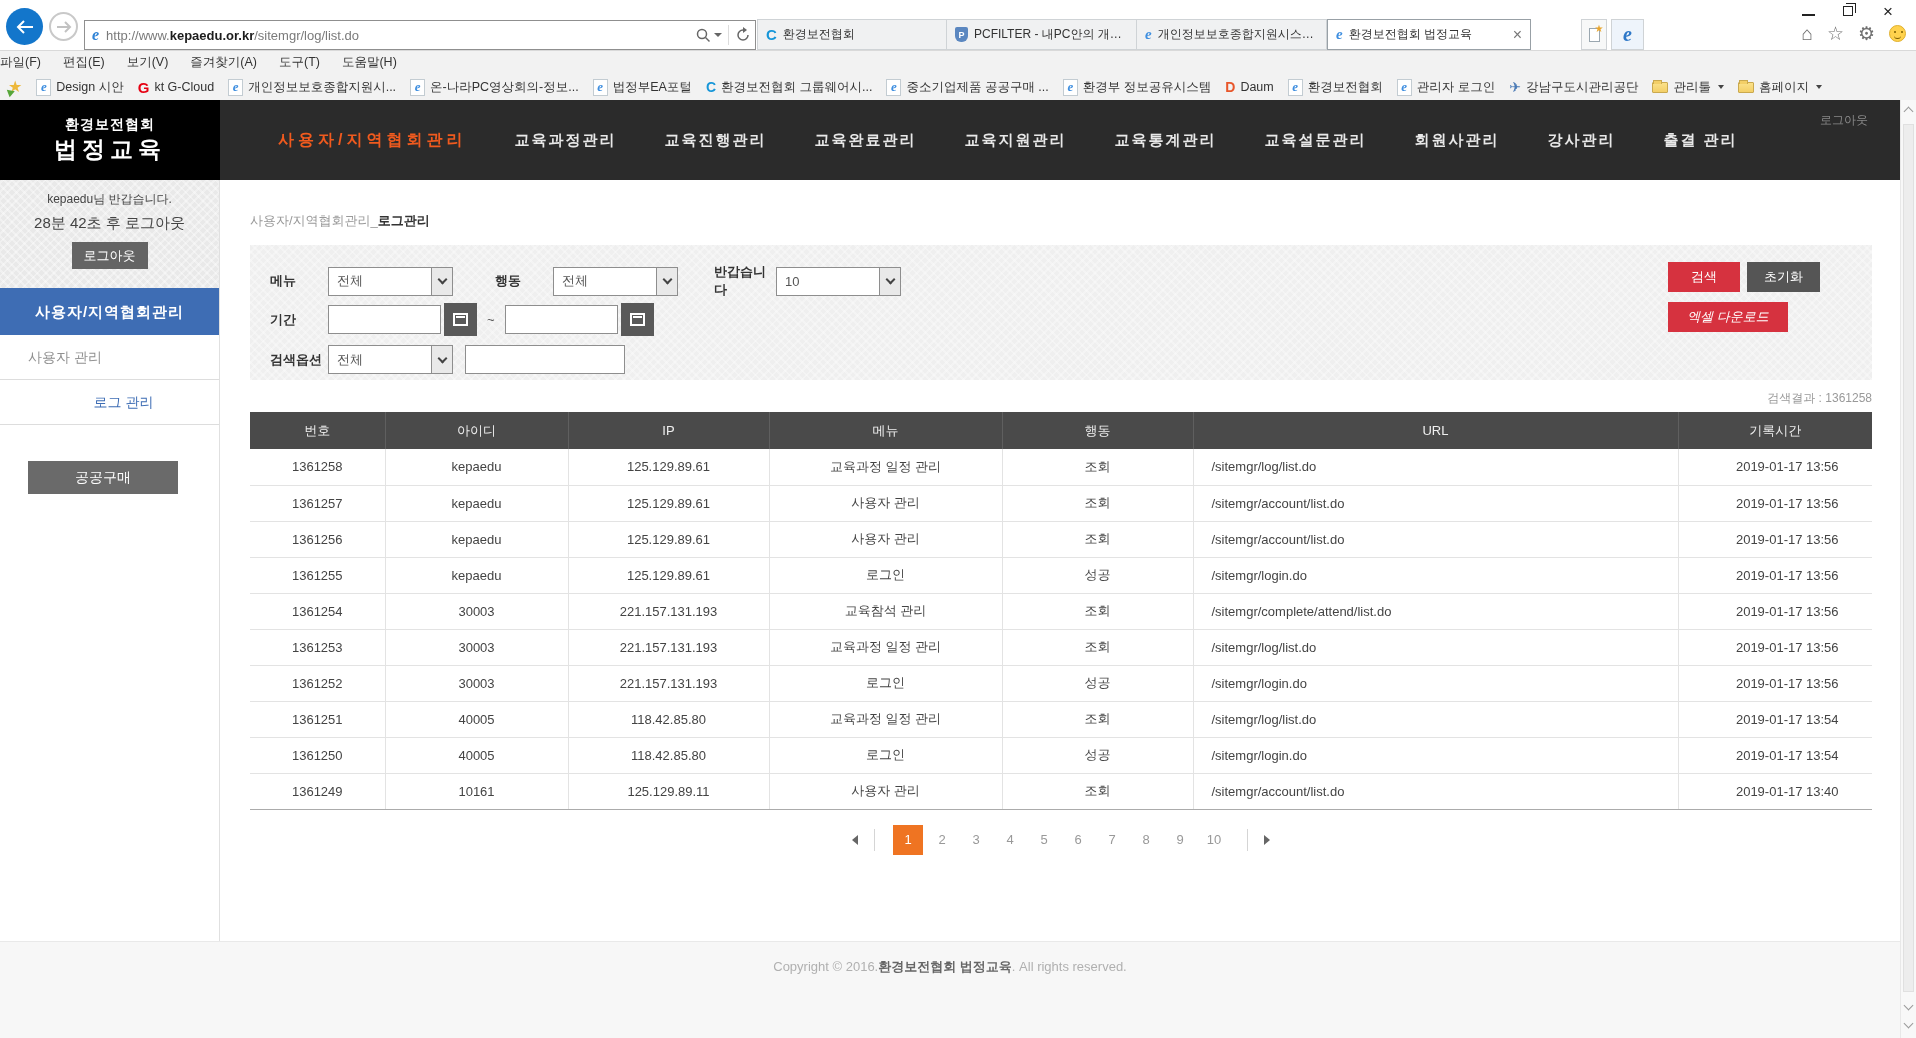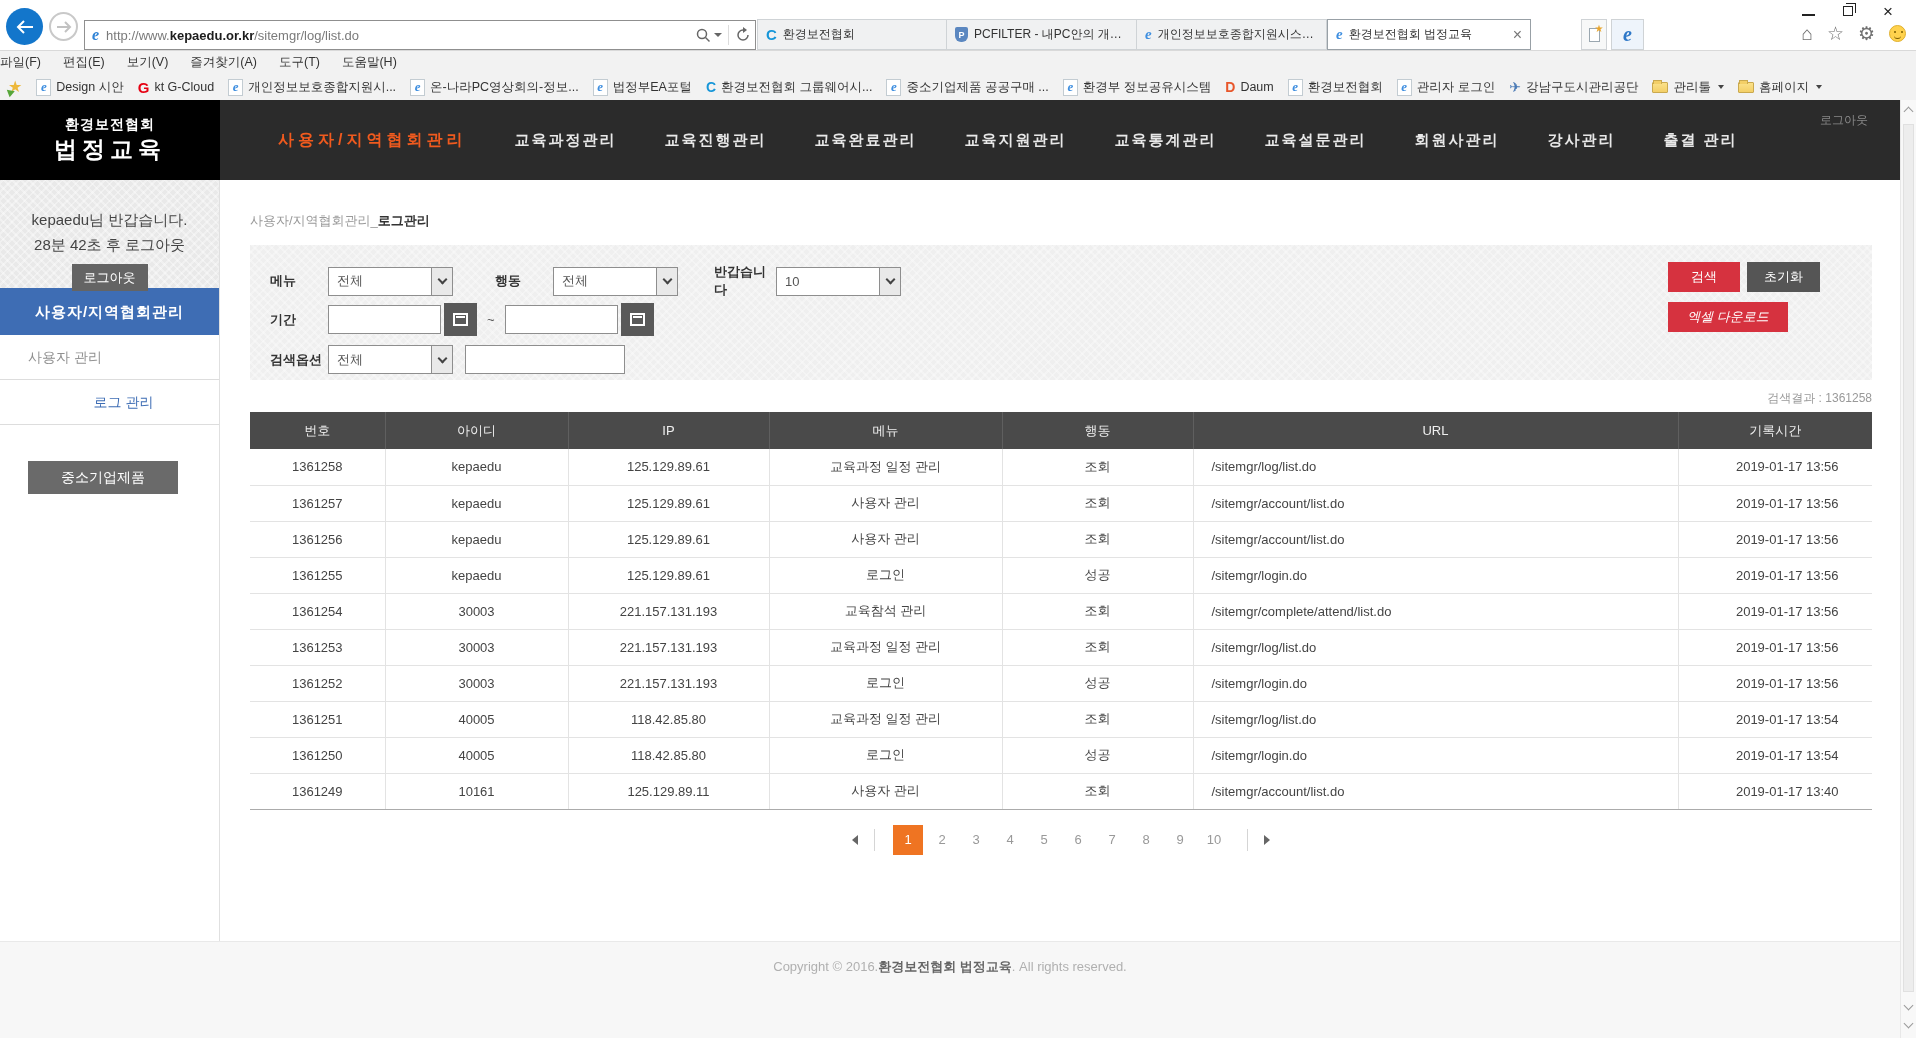--- a/index.html
+++ b/index.html
@@ -79,21 +79,21 @@
   .logo2 { font-size:23px; font-weight:bold; letter-spacing:5px; margin-top:0; }
   .topnav { position:absolute; left:220px; top:0; right:0; height:80px; display:flex; align-items:center; padding-left:58px; gap:48px; }
   .topnav .nav-item { font-size:15px; font-weight:bold; color:#e8e8e8; letter-spacing:2px; white-space:nowrap; }
   .topnav .nav-item.active { color:#f05a1e; font-size:16px; letter-spacing:4px; }
   .logout-top { position:absolute; right:32px; top:12px; font-size:12px; color:#8a8a8a; }
 
   .sidebar { position:absolute; top:80px; left:0; width:220px; height:761px; background:#fff; border-right:1px solid #e0e0e0; }
   .greeting { height:108px; background-color:#e9e9e9; text-align:center;
     background-image:repeating-linear-gradient(45deg,rgba(255,255,255,.35) 0 2px,transparent 2px 6px),
                      repeating-linear-gradient(-45deg,rgba(255,255,255,.35) 0 2px,transparent 2px 6px); }
-  .greeting .g1 { padding-top:31px; font-size:15px; color:#444; }
+  .greeting .g1 { padding-top:11px; font-size:12px; color:#444; }
   .greeting .g2 { margin-top:6px; font-size:15px; color:#444; }
   .btn-logout { margin-top:9px; width:76px; height:27px; background:#646464; color:#fff; border:none; font-size:13px;
     font-family:inherit; }
   .side-section { height:47px; line-height:47px; text-align:center; background:#3e6db4; color:#fff; font-weight:bold; font-size:15px; letter-spacing:1px; }
   .side-item { height:45px; line-height:45px; padding-left:28px; font-size:14px; color:#909090; border-bottom:1px solid #ddd; background:#fff; }
   .side-item.active { color:#3e6db4;text-align:center; }
   .btn-sms { display:block; margin:36px 0 0 28px; width:150px; height:33px; background:#6a6a6a; color:#fff; border:none; font-size:14px; font-family:inherit; }
 
   .main { position:absolute; top:80px; left:220px; width:1680px; height:761px; background:#fff; }
   .breadcrumb { position:absolute; left:30px; top:32px; font-size:13px; color:#999; }
@@ -328,21 +328,21 @@
       <div class="greeting">
         <div class="g1">kepaedu님 반갑습니다.</div>
         <div class="g2">28분 42초 후 로그아웃</div>
         <button class="btn-logout">로그아웃</button>
       </div>
       <div class="side-section">사용자/지역협회관리</div>
       <div id="side-menu">
           <div class="side-item">사용자 관리</div>
           <div class="side-item active">로그 관리</div>
         </div>
-      <button class="btn-sms">중소기업제품</button>
+      <button class="btn-sms">공공구매</button>
     </aside>
 
     <main class="main">
       <div class="breadcrumb"><span>사용자/지역협회관리_</span><b>로그관리</b></div>
 
       <div class="filter-panel">
         <div class="frow frow1">
           <span class="flabel w58">메뉴</span>
           <span class="sel">
             <span class="val">전체</span>

